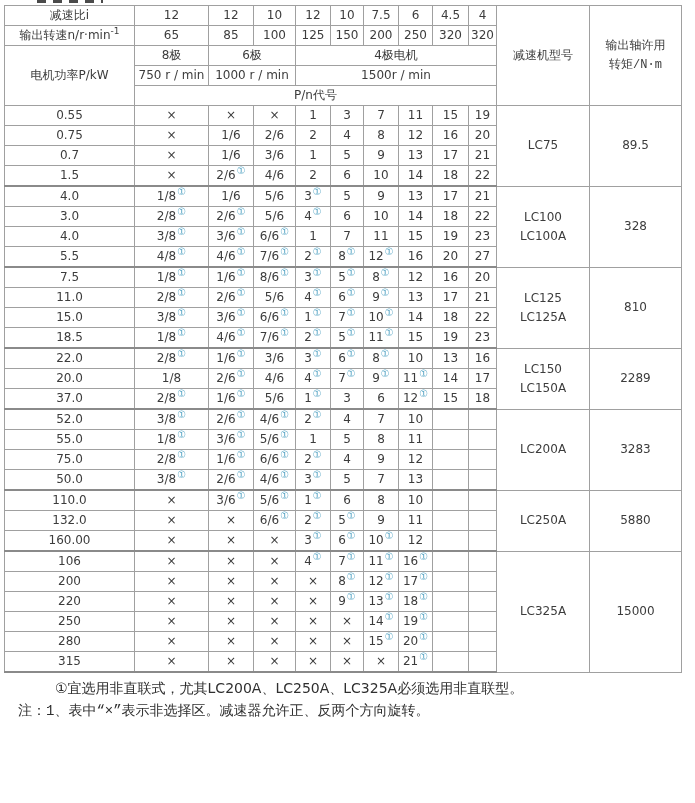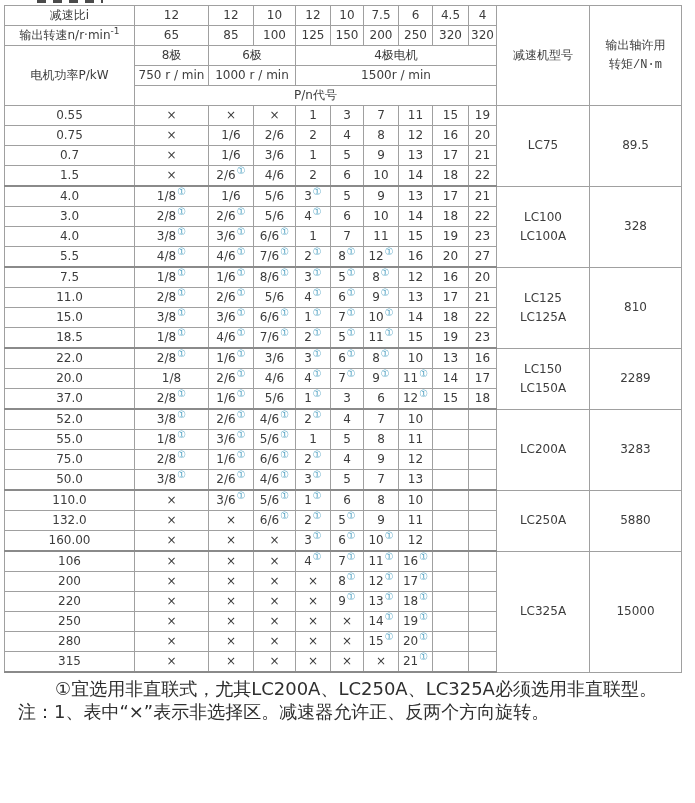--- a/index.html
+++ b/index.html
@@ -41,24 +41,24 @@
   table.spec thead th{height:19px;}
   tr.r4 th{height:21px;}
   .multiline{line-height:17px;font-family:Liberation Mono, monospace;}
   sup.exp{font-size:9px;vertical-align:super;line-height:0;}
   sup.circ{font-size:10px;color:#5aa7c6;vertical-align:super;line-height:0;margin-left:1px;}
   td.cross{color:#4a4a4a;}
   tr.group-end td{border-bottom:2px solid #8a8a8a;}
   td.group-end-cell{border-bottom:2px solid #8a8a8a;}
   td.model-cell{line-height:20px;}
   
-  .notes{position:relative;z-index:1;font-size:18px;color:#2f2f2f;}
+  .notes{position:relative;z-index:1;font-size:14px;color:#2f2f2f;}
   .notes p{margin:0;line-height:23px;}
   .n1{margin:4px 0 0 55px !important;}
-  .n2{margin:0 0 0 18px !important;}
+  .n2{margin:0 0 0 18px !important;font-family:Liberation Mono, monospace;}
   .n3{margin:0 2px 0 2px !important;text-indent:50px;}
 </style>
 </head>
 <body>
 
 <div class="top-fragment"></div>
 
 <div class="wm wm-cn">减速机总厂</div>
 <div class="wm wm-url">www.9001.com</div>
 

